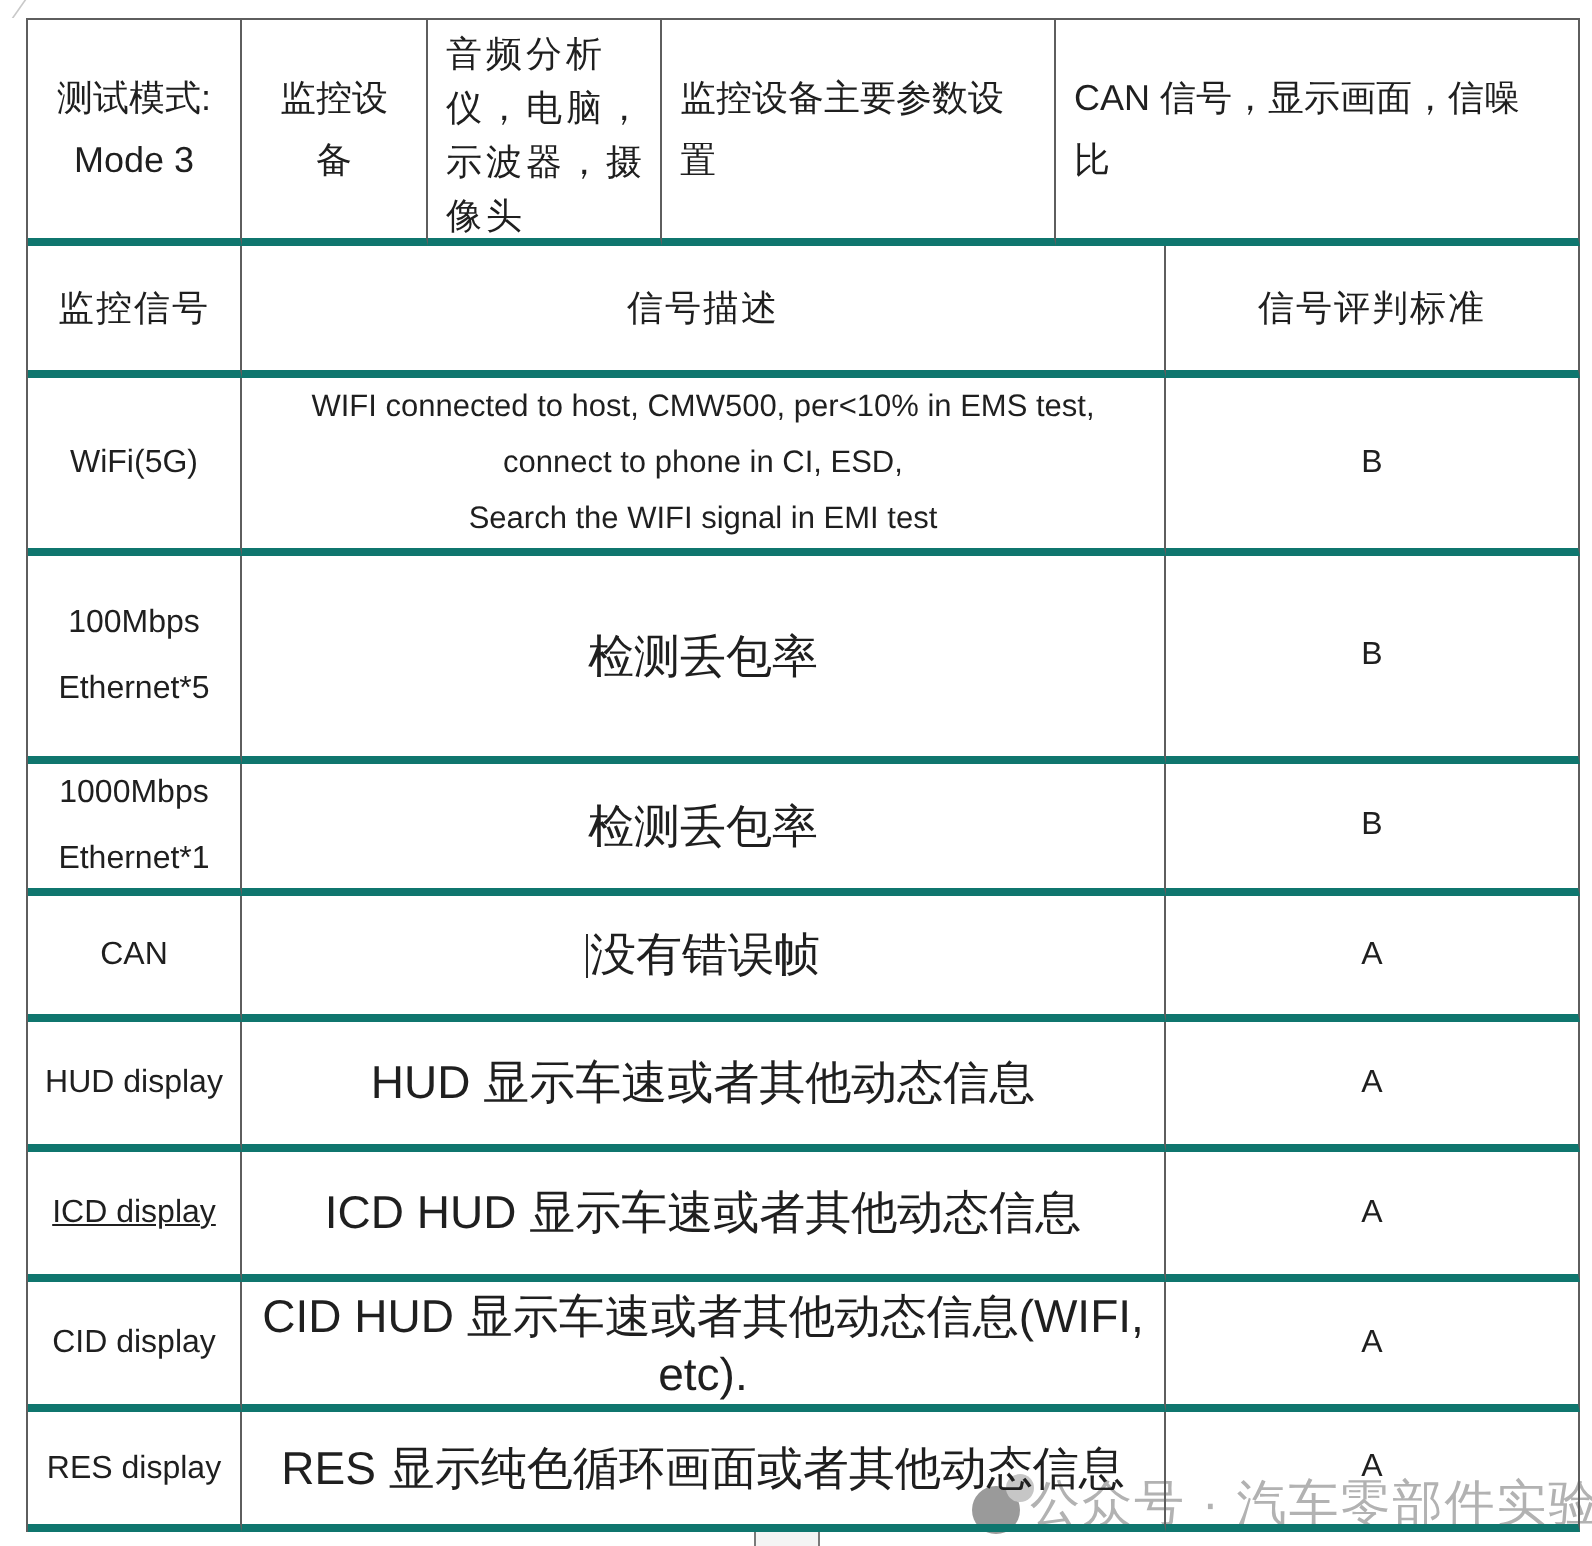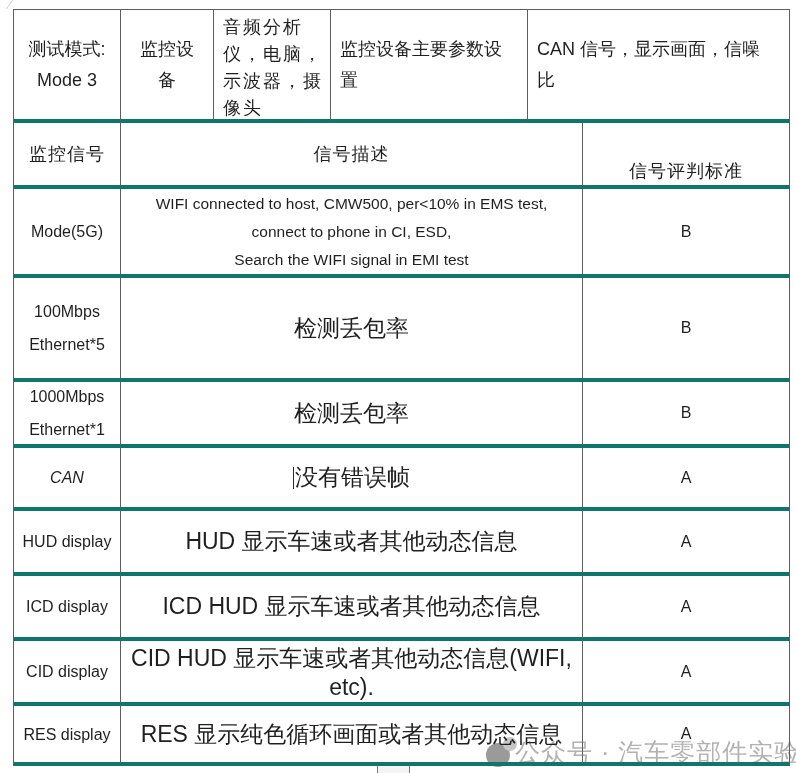--- a/index.html
+++ b/index.html
@@ -77,27 +77,27 @@
 比</span>
         </div>
       </div>
       <div class="row hdr-row">
         <div class="cell c-center" style="width: 107px; height: 66px;">
           <span>监控信号</span>
         </div>
         <div class="cell c-center" style="width: 462px; height: 66px;">
           <span>信号描述</span>
         </div>
-        <div class="cell c-center" style="width: 207px; height: 66px; align-items: flex-end;">
+        <div class="cell c-center" style="width: 207px; height: 66px;">
           <span>信号评判标准</span>
         </div>
       </div>
       <div class="row body-row">
         <div class="cell c-center sig" style="width: 107px; height: 89px;">
-          <span>Mode(5G)</span>
+          <span>WiFi(5G)</span>
         </div>
         <div class="cell c-center desc en" style="width: 462px; height: 89px;">
           <span>WIFI connected to host, CMW500, per&lt;10% in EMS test,
 connect to phone in CI, ESD,
 Search the WIFI signal in EMI test</span>
         </div>
         <div class="cell c-center grade" style="width: 207px; height: 89px;">
           <span>B</span>
         </div>
       </div>
@@ -119,21 +119,21 @@
 Ethernet*1</span>
         </div>
         <div class="cell c-center desc" style="width: 462px; height: 66px;">
           <span>检测丢包率</span>
         </div>
         <div class="cell c-center grade" style="width: 207px; height: 66px;">
           <span>B</span>
         </div>
       </div>
       <div class="row body-row">
-        <div class="cell c-center sig" style="width: 107px; height: 63px; font-style: italic;">
+        <div class="cell c-center sig" style="width: 107px; height: 63px;">
           <span>CAN</span>
         </div>
         <div class="cell c-center desc" style="width: 462px; height: 63px;">
           <span class="caret"></span>
           <span>没有错误帧</span>
         </div>
         <div class="cell c-center grade" style="width: 207px; height: 63px;">
           <span>A</span>
         </div>
       </div>
@@ -142,21 +142,21 @@
           <span>HUD display</span>
         </div>
         <div class="cell c-center desc" style="width: 462px; height: 65px;">
           <span>HUD 显示车速或者其他动态信息</span>
         </div>
         <div class="cell c-center grade" style="width: 207px; height: 65px;">
           <span>A</span>
         </div>
       </div>
       <div class="row body-row">
-        <div class="cell c-center sig" style="width: 107px; height: 65px;">
+        <div class="cell c-center sig" style="width: 107px; height: 65px; text-decoration: underline;">
           <span>ICD display</span>
         </div>
         <div class="cell c-center desc" style="width: 462px; height: 65px;">
           <span>ICD HUD 显示车速或者其他动态信息</span>
         </div>
         <div class="cell c-center grade" style="width: 207px; height: 65px;">
           <span>A</span>
         </div>
       </div>
       <div class="row body-row">

